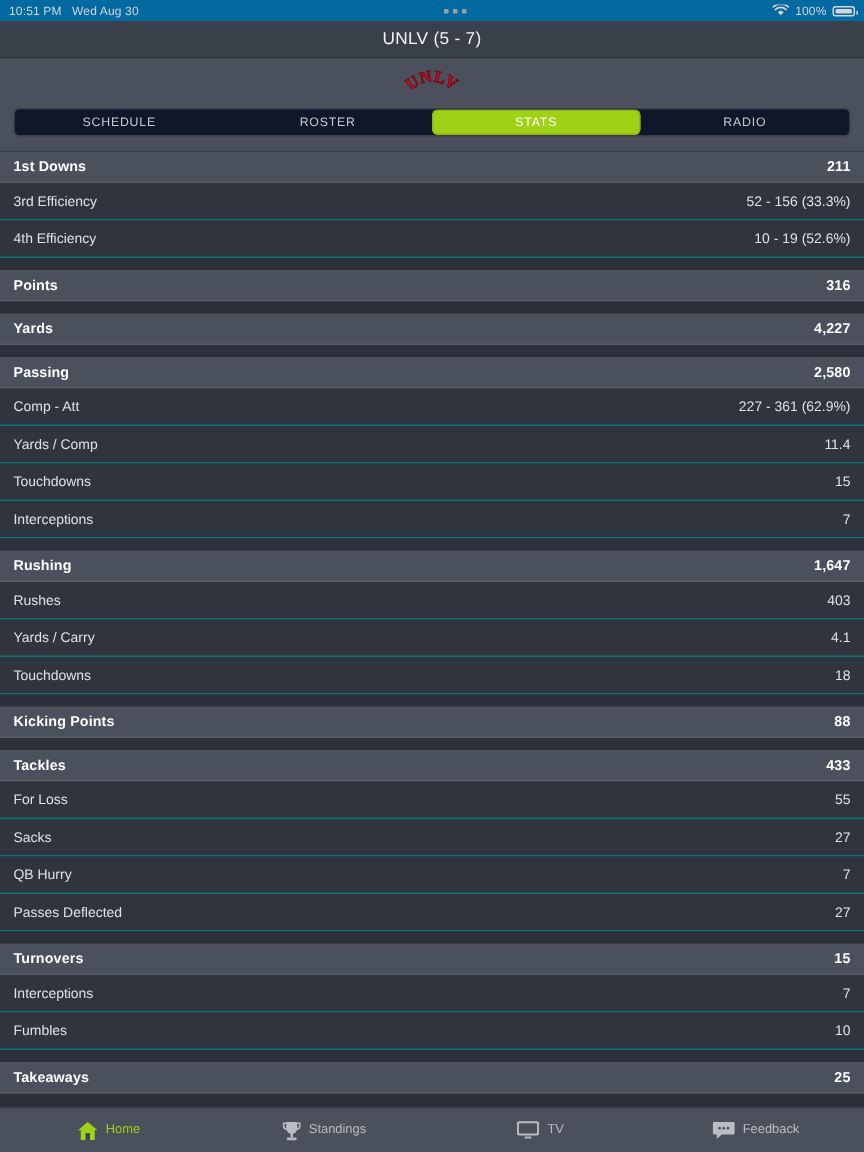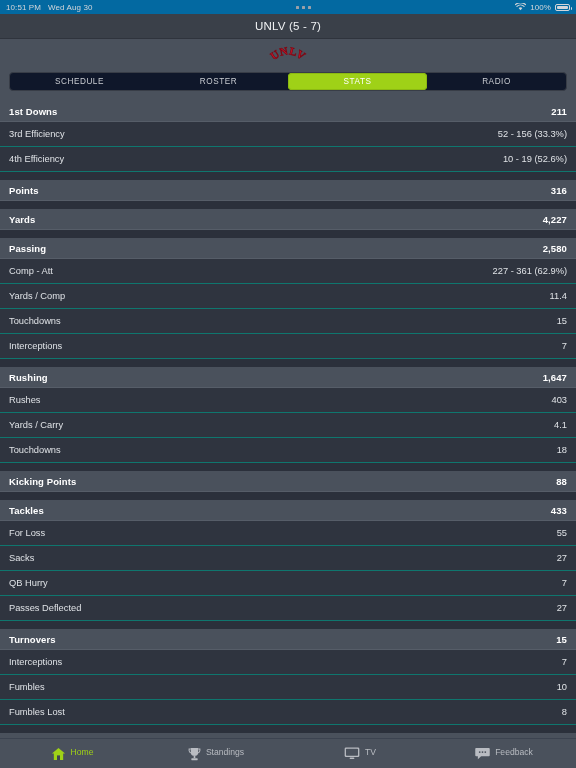--- a/index.html
+++ b/index.html
@@ -280,24 +280,20 @@
       <span class="val">15</span>
     </div>
     <div class="row">
       <span class="lbl">Interceptions</span>
       <span class="val">7</span>
     </div>
     <div class="row">
       <span class="lbl">Fumbles</span>
       <span class="val">10</span>
     </div>
-    <div class="row">
-      <span class="lbl">Fumbles Lost</span>
-      <span class="val">8</span>
-    </div>
     <div class="sec-gap"></div>
 
     <div class="row-head">
       <span class="lbl">Takeaways</span>
       <span class="val">25</span>
     </div>
 
   </div>
 
   <div class="tabbar">

